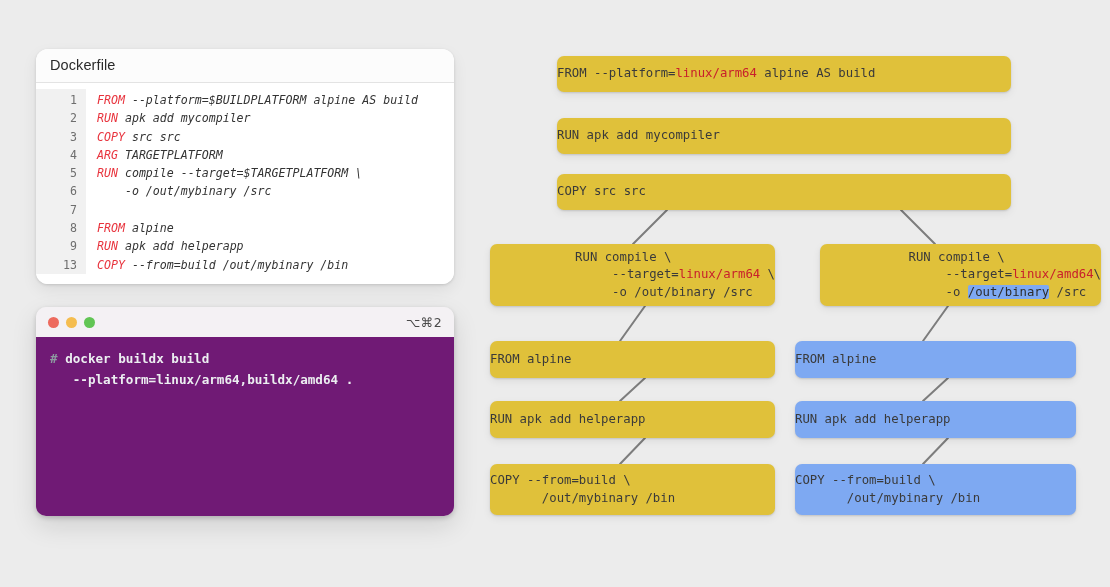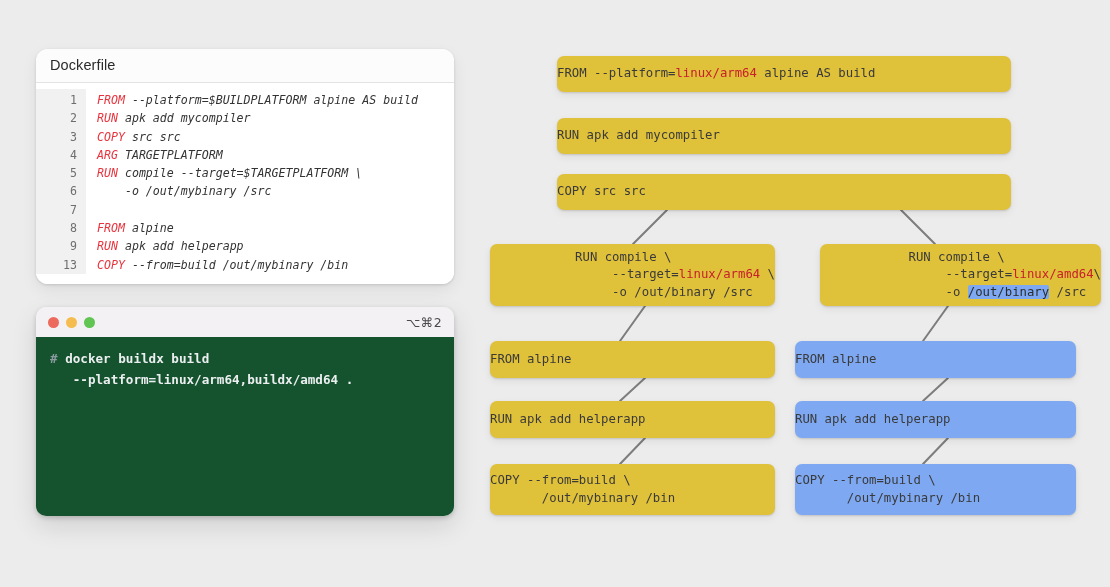--- a/index.html
+++ b/index.html
@@ -94,21 +94,21 @@
   #tl-min { background: #f5bd4f; }
   #tl-max { background: #61c554; }
   #terminal-shortcut {
     margin-left: auto;
     font-size: 12.5px;
     color: #4a4a4a;
     font-family: "DejaVu Sans", sans-serif;
     letter-spacing: 0.4px;
   }
   #terminal-body {
-    background: #14532d;
+    background: #701a75;
     height: 179px;
     padding: 11px 14px;
     box-sizing: border-box;
     font-family: "DejaVu Sans Mono", monospace;
     font-size: 12.6px;
     line-height: 21px;
     color: #eceff1;
     white-space: pre;
     font-weight: bold;
   }

